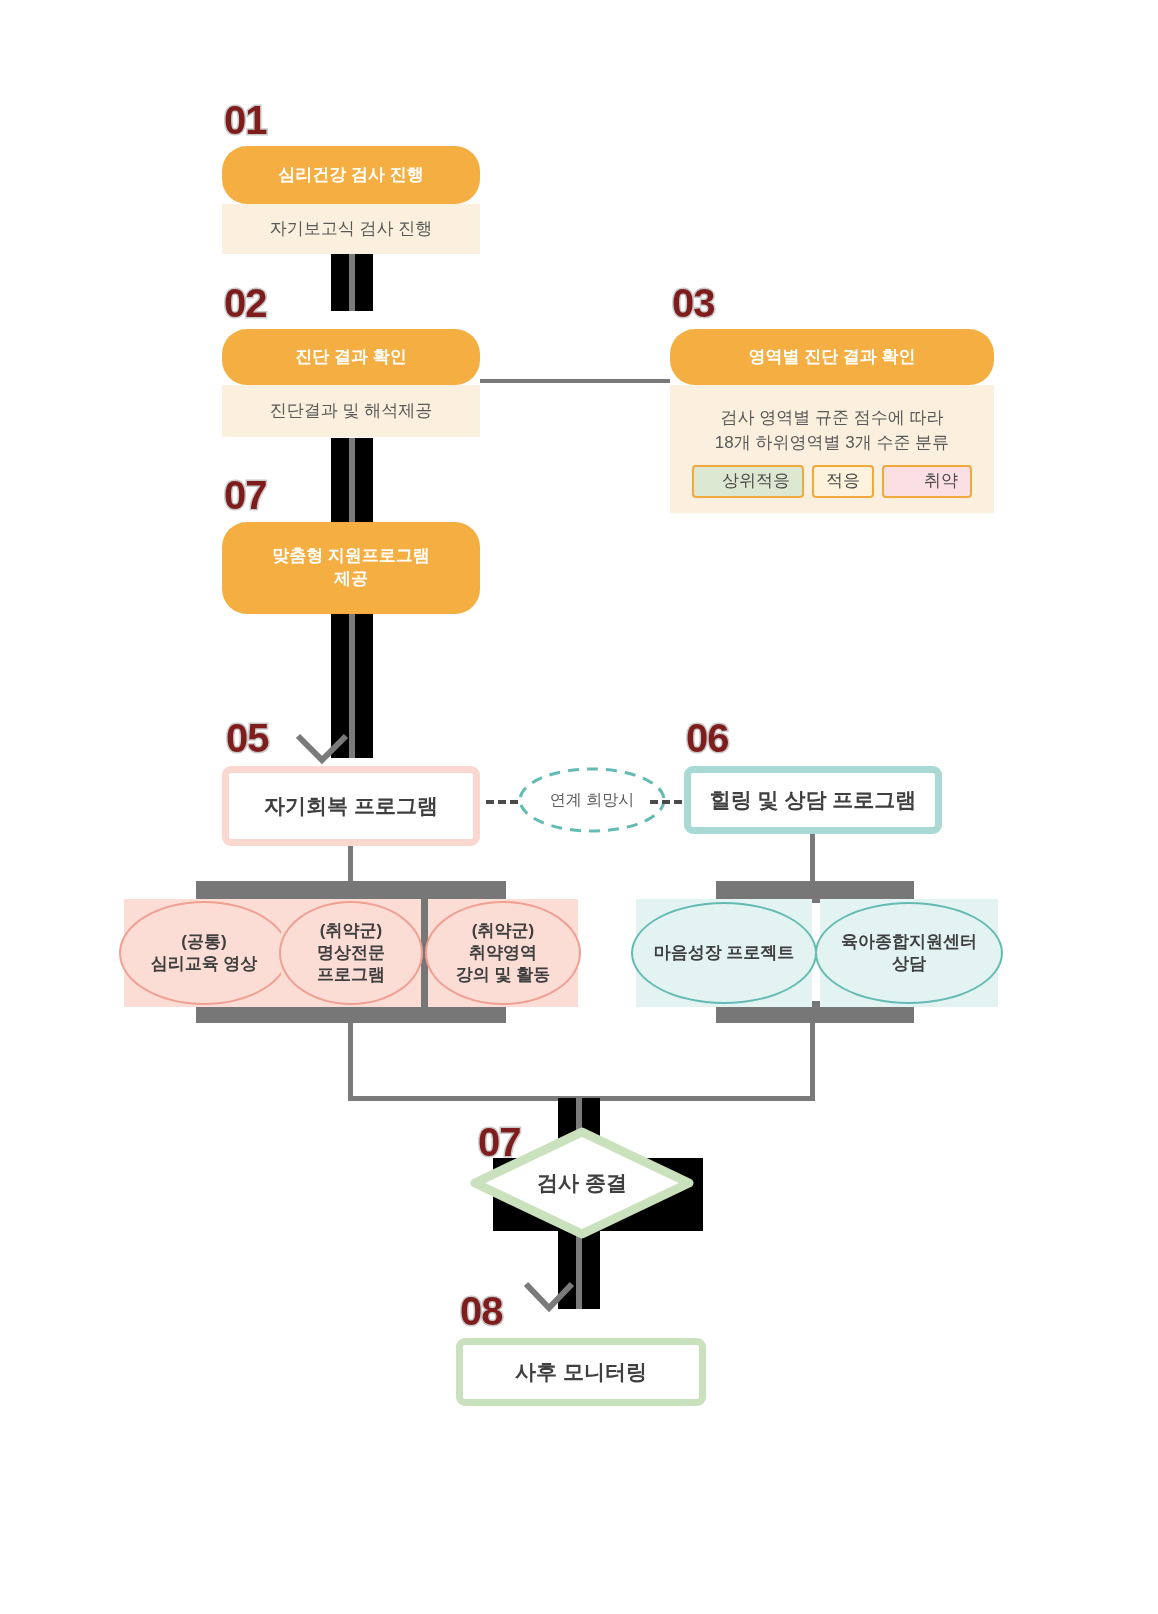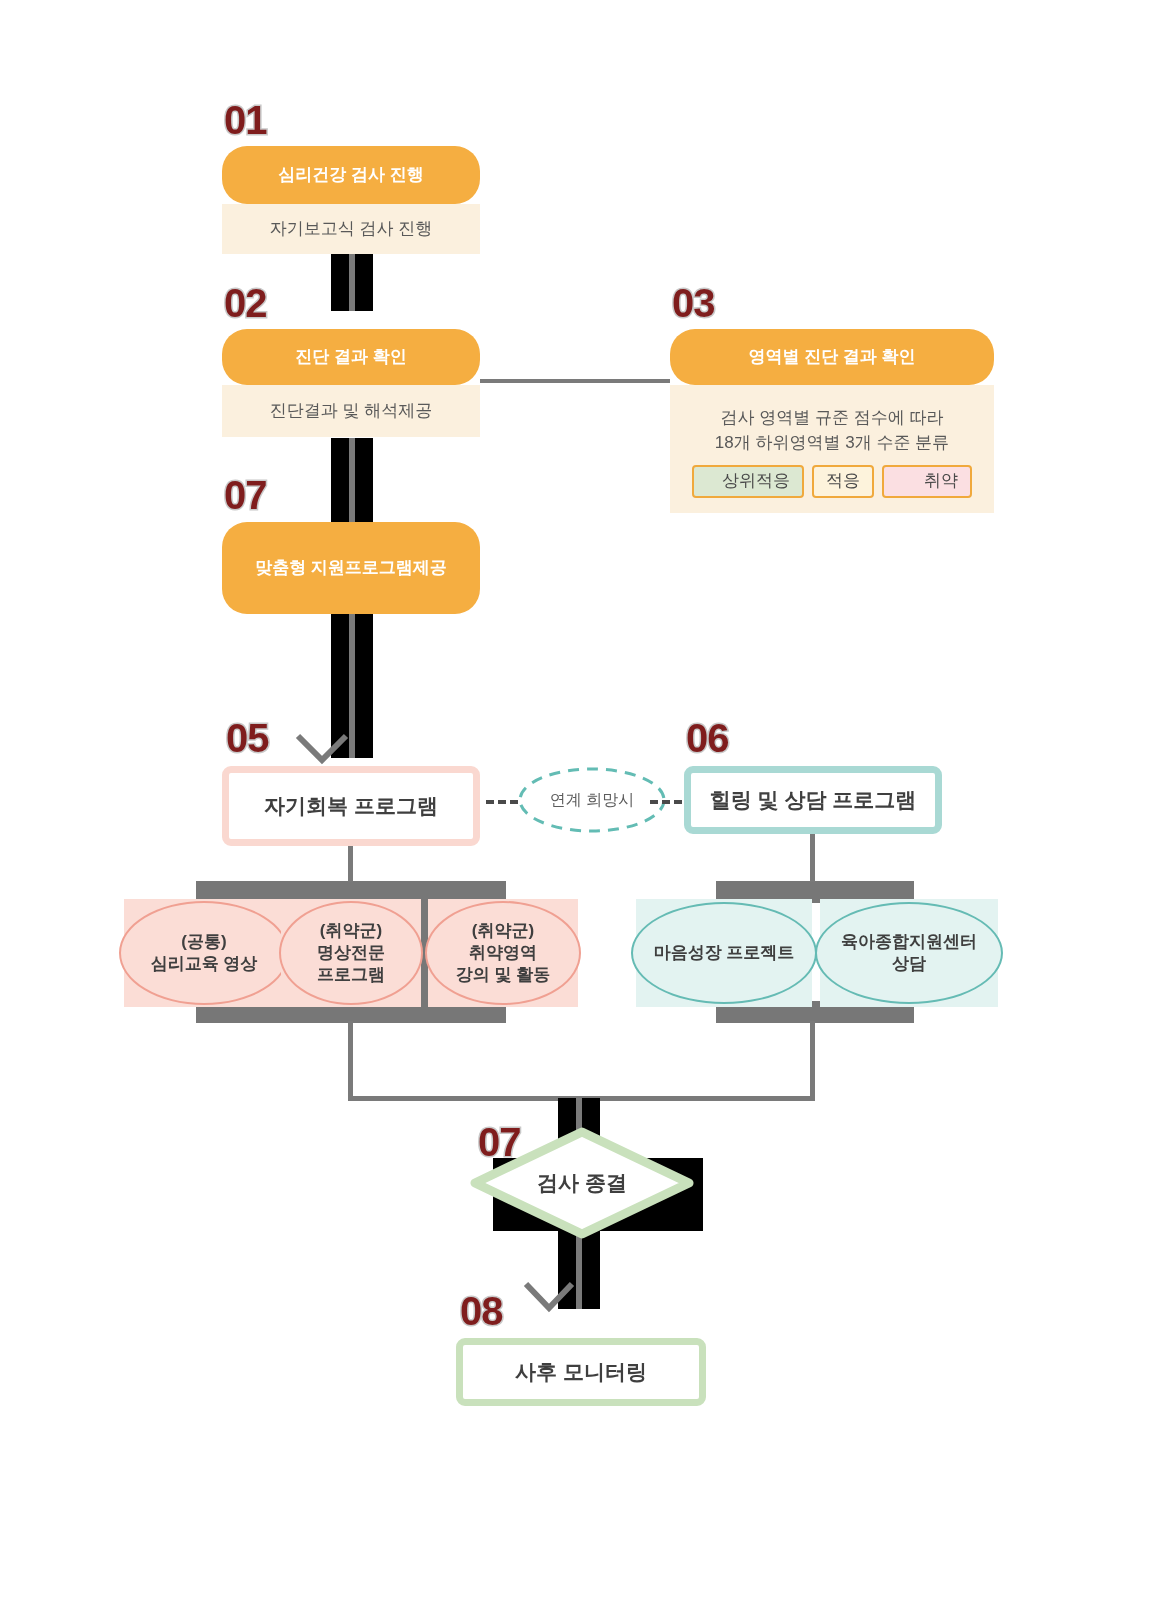--- a/index.html
+++ b/index.html
@@ -229,21 +229,21 @@
       <div class="badge-row">
         <span class="badge lv1">상위적응</span>
         <span class="badge lv2">적응</span>
         <span class="badge lv3">취약</span>
       </div>
     </div>
   </div>
 
   <div class="stepnum" style="left:224px;top:475px;">07</div>
   <div class="obox" style="left:222px;top:522px;width:258px;">
-    <div class="obox-head" style="height:92px;flex-direction:row;">
+    <div class="obox-head" style="height:92px;flex-direction:column;">
       <span>맞춤형 지원프로그램</span>
       <span>제공</span>
     </div>
   </div>
 
   <div class="stepnum" style="left:226px;top:718px;">05</div>
   <div class="rbox pink" style="left:222px;top:766px;width:258px;height:80px;">
     <span>자기회복 프로그램</span>
   </div>
 

